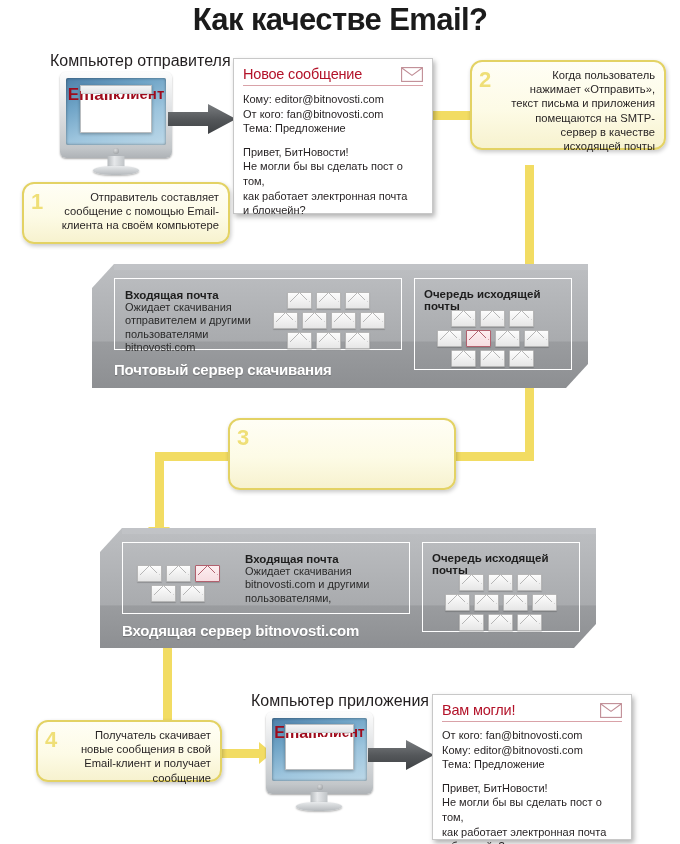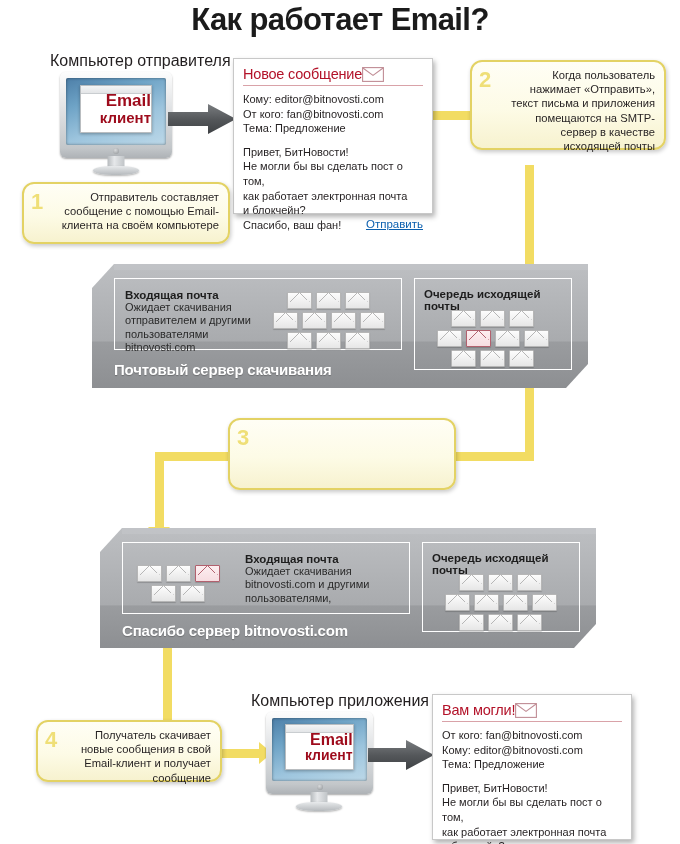--- a/index.html
+++ b/index.html
@@ -32,21 +32,21 @@
     padding:6px 6px 13px 6px;box-sizing:border-box;
   }
   .mon-screen{
     position:relative;width:100%;height:100%;border-radius:2px;overflow:hidden;
     background:linear-gradient(160deg,#4d7fa8 0%,#6ea3c6 30%,#9cc4dd 62%,#bcd8e8 100%);
     box-shadow:inset 0 0 3px rgba(0,0,0,.45);
   }
   .mon-win{
     position:absolute;left:14%;top:10%;width:72%;height:72%;
     background:#fff;border:1px solid #b9bdc0;box-sizing:border-box;
-    display:flex;flex-direction:column;align-items:flex-end;justify-content:center;
+    display:flex;flex-direction:row;align-items:flex-start;justify-content:center;
     box-shadow:0 1px 3px rgba(0,0,0,.3);
   }
   .mon-win::before{
     content:"";position:absolute;left:0;top:0;right:0;height:16%;
     background:linear-gradient(180deg,#f4f5f6,#e3e5e7);border-bottom:1px solid #c9cdd0;
   }
   .mon-l1{color:#9e0b1c;font-weight:bold;line-height:1.02;}
   .mon-l2{color:#9e0b1c;font-weight:bold;line-height:1.02;}
   .mon-dot{
     position:absolute;left:50%;transform:translateX(-50%);
@@ -64,21 +64,21 @@
     box-shadow:0 1px 2px rgba(0,0,0,.3);
   }
 
   
   .msgcard{
     position:absolute;background:#ffffff;border:1px solid #c8c8c8;
     box-shadow:2px 3px 5px rgba(0,0,0,.30);box-sizing:border-box;
     padding:7px 9px 8px 9px;
   }
   .msg-head{
-    display:flex;align-items:center;justify-content:flex-start;
+    display:flex;align-items:center;justify-content:space-between;
     border-bottom:1px solid #d9a2a8;padding-bottom:3px;
   }
   .msg-title{font-size:14.5px;color:#b31229;letter-spacing:-0.2px;}
   .env-ico{width:22px;height:15px;flex:none;}
   .msg-fields{margin-top:6px;font-size:11px;line-height:14.6px;color:#231f20;}
   .msg-fields b{font-weight:normal;}
   .msg-body{margin-top:9px;font-size:11px;line-height:14.6px;color:#231f20;}
   .msg-send-row{position:relative;height:14px;}
   .msg-send{
     position:absolute;right:0;bottom:0;font-size:11.5px;color:#0b5fae;
@@ -156,21 +156,21 @@
   }
   .env.hl::after{
     background:
       linear-gradient(to bottom right,transparent 47%,#b2616e 47%,#b2616e 52%,transparent 52%) no-repeat left top/50% 100%,
       linear-gradient(to bottom left,transparent 47%,#b2616e 47%,#b2616e 52%,transparent 52%) no-repeat right top/50% 100%;
   }
 </style>
 </head>
 <body>
 
-<div id="page-title">Как работает Email?</div>
+<div id="page-title">Как качестве Email?</div>
 
 <div class="ln" style="left:432px;top:111px;width:38px;height:9px;"></div>
 
 <div class="ln" style="left:525px;top:165px;width:9px;height:104px;"></div>
 <div class="arrow-d" style="left:518px;top:266px;"></div>
 
 <div class="ln" style="left:525px;top:372px;width:9px;height:84px;"></div>
 <div class="ln" style="left:447px;top:452px;width:87px;height:9px;"></div>
 
 <div class="ln" style="left:155px;top:452px;width:82px;height:9px;"></div>
@@ -220,24 +220,20 @@
   <div class="msg-fields">
     <div><b>Кому:</b> <span>editor@bitnovosti.com</span></div>
     <div><b>От кого:</b> <span>fan@bitnovosti.com</span></div>
     <div><b>Тема:</b> <span>Предложение</span></div>
   </div>
   <div class="msg-body">
     <div>Привет, БитНовости!</div>
     <div>Не могли бы вы сделать пост о том,</div>
     <div>как работает электронная почта</div>
     <div>и блокчейн?</div>
-    <div class="msg-send-row">
-      <span>Спасибо, ваш фан!</span>
-      <span class="msg-send">Отправить</span>
-    </div>
   </div>
 </div>
 
 <div class="callout" style="left:22px;top:182px;width:208px;height:62px;">
   <div class="num">1</div>
   <div class="ctext">Отправитель составляет сообщение с помощью Email-клиента на своём компьютере</div>
 </div>
 
 <div class="callout" style="left:470px;top:60px;width:196px;height:90px;">
   <div class="num">2</div>
@@ -359,21 +355,21 @@
           <div class="env"></div>
       </div>
       <div class="envrow">
         <div class="env"></div>
           <div class="env"></div>
           <div class="env"></div>
       </div>
     </div>
   </div>
 
-  <div class="plat-label" style="left:22px;top:94px;">Спасибо сервер bitnovosti.com</div>
+  <div class="plat-label" style="left:22px;top:94px;">Входящая сервер bitnovosti.com</div>
 </div>
 
 <div class="callout c-center" style="left:36px;top:720px;width:186px;height:62px;">
   <div class="num">4</div>
   <div class="ctext" style="text-align:right;">Получатель скачивает новые сообщения в свой Email-клиент и получает сообщение</div>
 </div>
 
 <div class="cap" style="left:251px;top:692px;">Компьютер приложения</div>
 
 <div class="monitor" style="left:266px;top:712px;width:107px;height:82px;">

